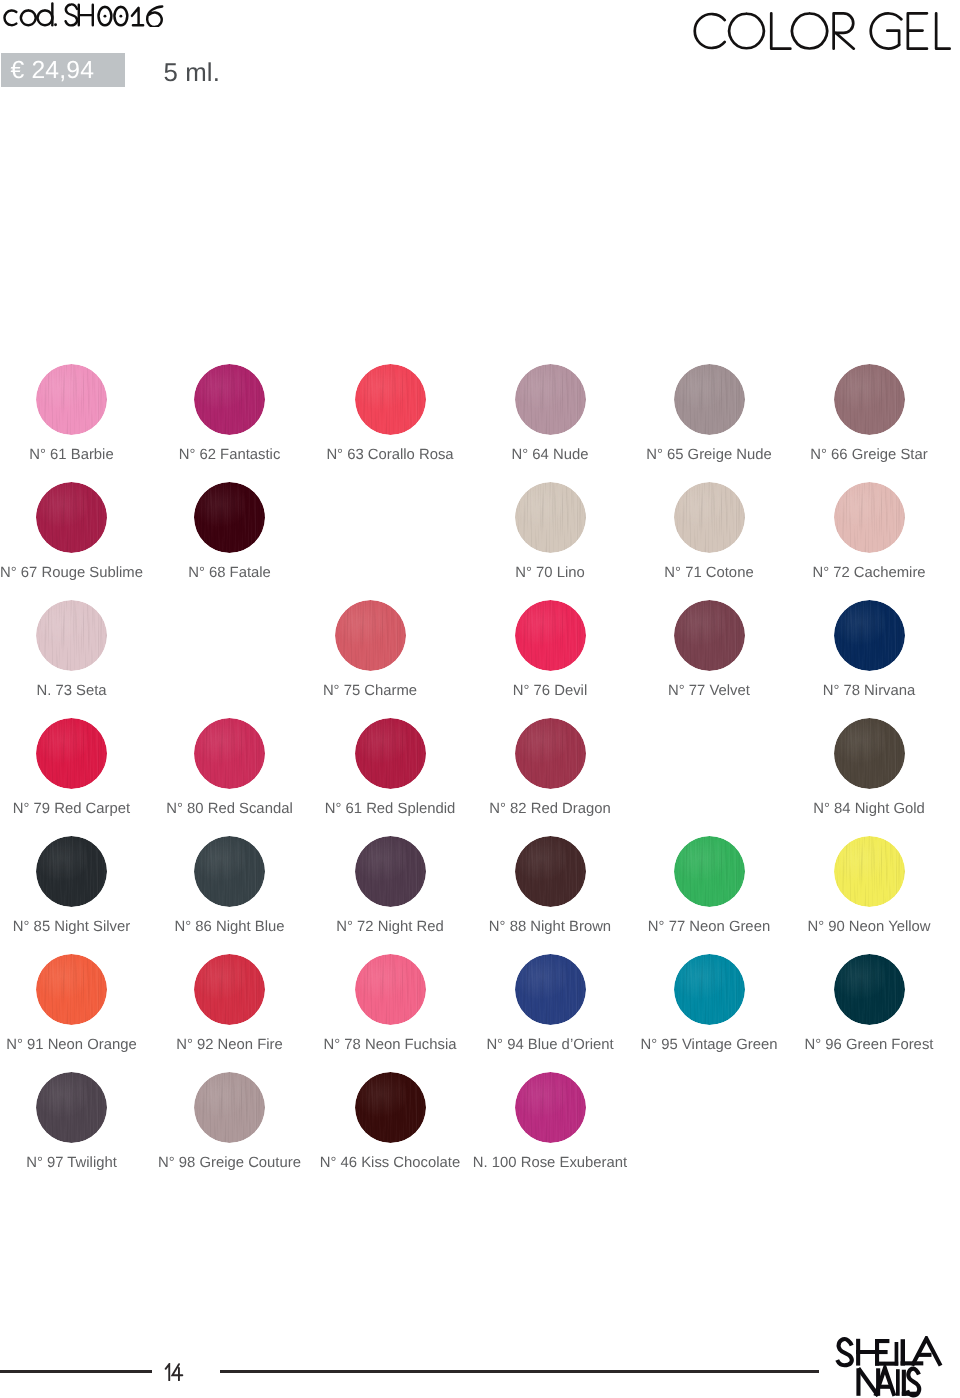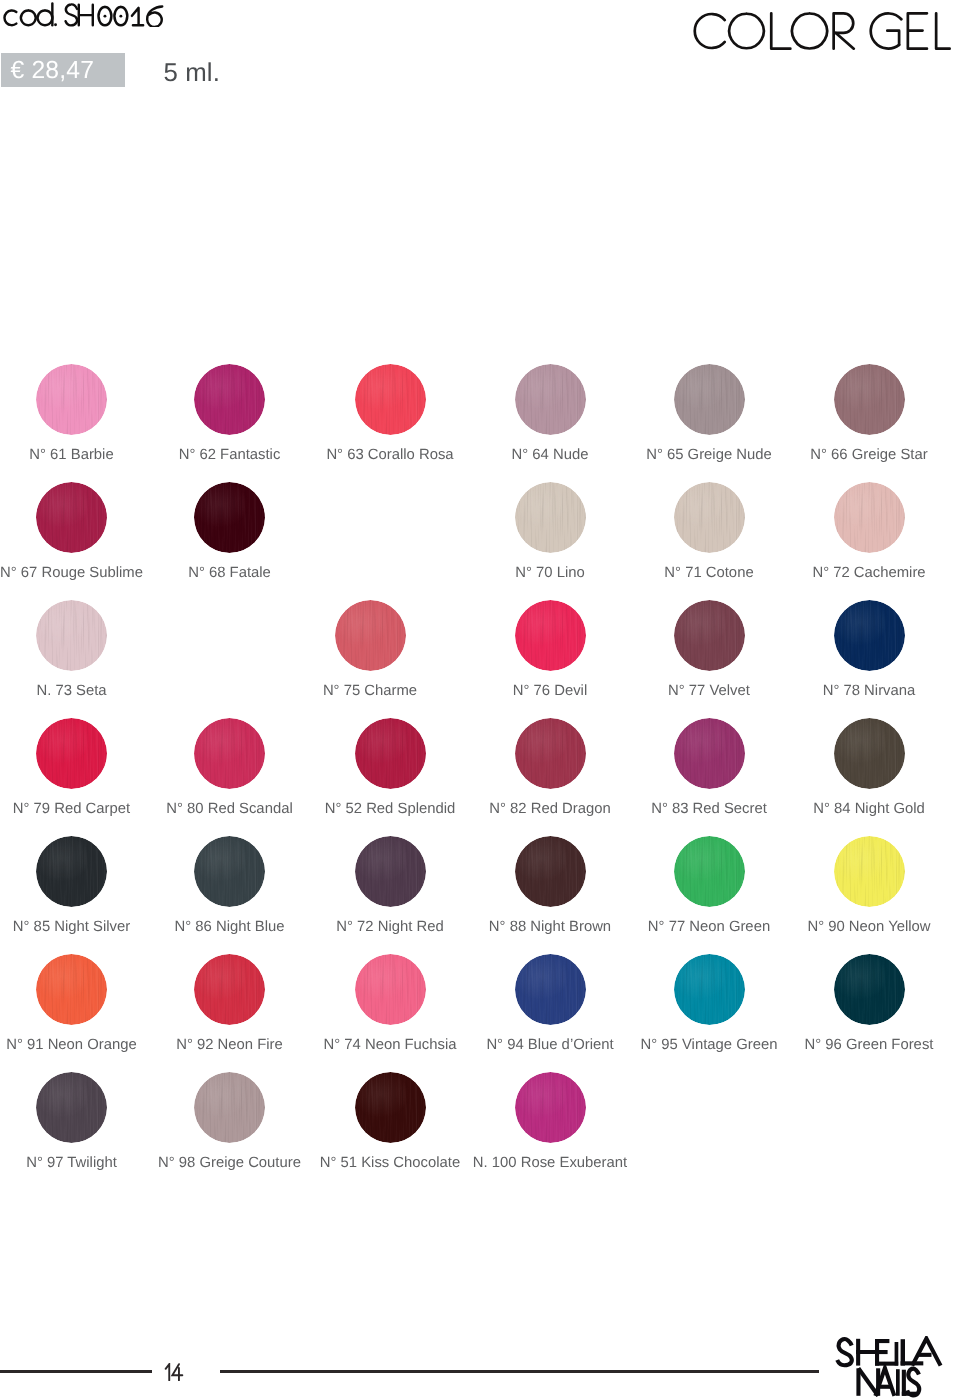--- a/index.html
+++ b/index.html
@@ -72,21 +72,21 @@
    <path d="M102.95,2.30a6.45,9.20 0 1 1 -0.02,0"></path>
    <path stroke-width="2.9" d="M102.95,11.50l0.01,0"></path>
    <path d="M118.95,2.30a6.45,9.20 0 1 1 -0.02,0"></path>
    <path stroke-width="2.9" d="M118.95,11.50l0.01,0"></path>
    <path d="M130.10,11.20L136.80,3.20L136.80,20.60M131.10,20.60L141.40,20.60"></path>
    <path d="M160.60,1.80C153.50,2.10 145.20,6.40 145.50,14.30A7.30,7.30 0 1 0 147.40,10.10"></path>
    </g>
       </svg>
   </div>
   <div id="price-box"></div>
-  <div id="price-text">€ 28,47</div>
+  <div id="price-text">€ 24,94</div>
   <div id="size-text">5 ml.</div>
   <div id="title">
    <svg class="titleart" viewBox="692.00 0 262.00 38.00" width="262.00" height="38.00" xmlns="http://www.w3.org/2000/svg">
    <g fill="none" stroke="#131111" stroke-width="2.7" stroke-linecap="round" stroke-linejoin="round">
    <path d="M724.77,8.07A17.00,17.00 0 1 0 724.77,29.93"></path>
    <path d="M746.50,1.75a17.25,17.25 0 1 1 -0.02,0"></path>
    <path d="M771.25,1.35L771.25,36.65L790.35,36.65"></path>
    <path d="M809.55,1.50a17.50,17.50 0 1 1 -0.02,0"></path>
    <path d="M833.65,36.65L833.65,1.35L843.45,1.35a9.80,9.80 0 0 1 0,19.60L833.65,20.95"></path>
    <path d="M835.85,20.95L853.75,36.65"></path>
@@ -298,44 +298,33 @@
    </div>
    <div class="cell" style="left:390.0px;top:718px">
     <div class="dot">
      <div class="base" style="background-color:#AF1C42"></div>
      <svg class="streak" viewBox="0 0 71 71">
             <rect width="71" height="71" filter="url(#swatch-grain-dark)" opacity="0.26"></rect>
             <rect width="71" height="71" filter="url(#swatch-grain-light)" opacity="0.19"></rect>
           </svg>
      <div class="shade"></div>
     </div>
-    <div class="lab">N° 52 Red Splendid</div>
+    <div class="lab">N° 61 Red Splendid</div>
    </div>
    <div class="cell" style="left:550.0px;top:718px">
     <div class="dot">
      <div class="base" style="background-color:#9D344C"></div>
      <svg class="streak" viewBox="0 0 71 71">
             <rect width="71" height="71" filter="url(#swatch-grain-dark)" opacity="0.26"></rect>
             <rect width="71" height="71" filter="url(#swatch-grain-light)" opacity="0.19"></rect>
           </svg>
      <div class="shade"></div>
     </div>
     <div class="lab">N° 82 Red Dragon</div>
    </div>
-   <div class="cell" style="left:709.0px;top:718px">
-    <div class="dot">
-     <div class="base" style="background-color:#96326B"></div>
-     <svg class="streak" viewBox="0 0 71 71">
-            <rect width="71" height="71" filter="url(#swatch-grain-dark)" opacity="0.26"></rect>
-            <rect width="71" height="71" filter="url(#swatch-grain-light)" opacity="0.19"></rect>
-          </svg>
-     <div class="shade"></div>
-    </div>
-    <div class="lab">N° 83 Red Secret</div>
-   </div>
    <div class="cell" style="left:869.0px;top:718px">
     <div class="dot">
      <div class="base" style="background-color:#4E453B"></div>
      <svg class="streak" viewBox="0 0 71 71">
             <rect width="71" height="71" filter="url(#swatch-grain-dark)" opacity="0.26"></rect>
             <rect width="71" height="71" filter="url(#swatch-grain-light)" opacity="0.19"></rect>
           </svg>
      <div class="shade"></div>
     </div>
     <div class="lab">N° 84 Night Gold</div>
@@ -430,21 +419,21 @@
    </div>
    <div class="cell" style="left:390.0px;top:954px">
     <div class="dot">
      <div class="base" style="background-color:#F26489"></div>
      <svg class="streak" viewBox="0 0 71 71">
             <rect width="71" height="71" filter="url(#swatch-grain-dark)" opacity="0.26"></rect>
             <rect width="71" height="71" filter="url(#swatch-grain-light)" opacity="0.19"></rect>
           </svg>
      <div class="shade"></div>
     </div>
-    <div class="lab">N° 74 Neon Fuchsia</div>
+    <div class="lab">N° 78 Neon Fuchsia</div>
    </div>
    <div class="cell" style="left:550.0px;top:954px">
     <div class="dot">
      <div class="base" style="background-color:#293F81"></div>
      <svg class="streak" viewBox="0 0 71 71">
             <rect width="71" height="71" filter="url(#swatch-grain-dark)" opacity="0.26"></rect>
             <rect width="71" height="71" filter="url(#swatch-grain-light)" opacity="0.19"></rect>
           </svg>
      <div class="shade"></div>
     </div>
@@ -496,21 +485,21 @@
    </div>
    <div class="cell" style="left:390.0px;top:1072px">
     <div class="dot">
      <div class="base" style="background-color:#380C0B"></div>
      <svg class="streak" viewBox="0 0 71 71">
             <rect width="71" height="71" filter="url(#swatch-grain-dark)" opacity="0.26"></rect>
             <rect width="71" height="71" filter="url(#swatch-grain-light)" opacity="0.19"></rect>
           </svg>
      <div class="shade"></div>
     </div>
-    <div class="lab">N° 51 Kiss Chocolate</div>
+    <div class="lab">N° 46 Kiss Chocolate</div>
    </div>
    <div class="cell" style="left:550.0px;top:1072px">
     <div class="dot">
      <div class="base" style="background-color:#B92C80"></div>
      <svg class="streak" viewBox="0 0 71 71">
             <rect width="71" height="71" filter="url(#swatch-grain-dark)" opacity="0.26"></rect>
             <rect width="71" height="71" filter="url(#swatch-grain-light)" opacity="0.19"></rect>
           </svg>
      <div class="shade"></div>
     </div>

